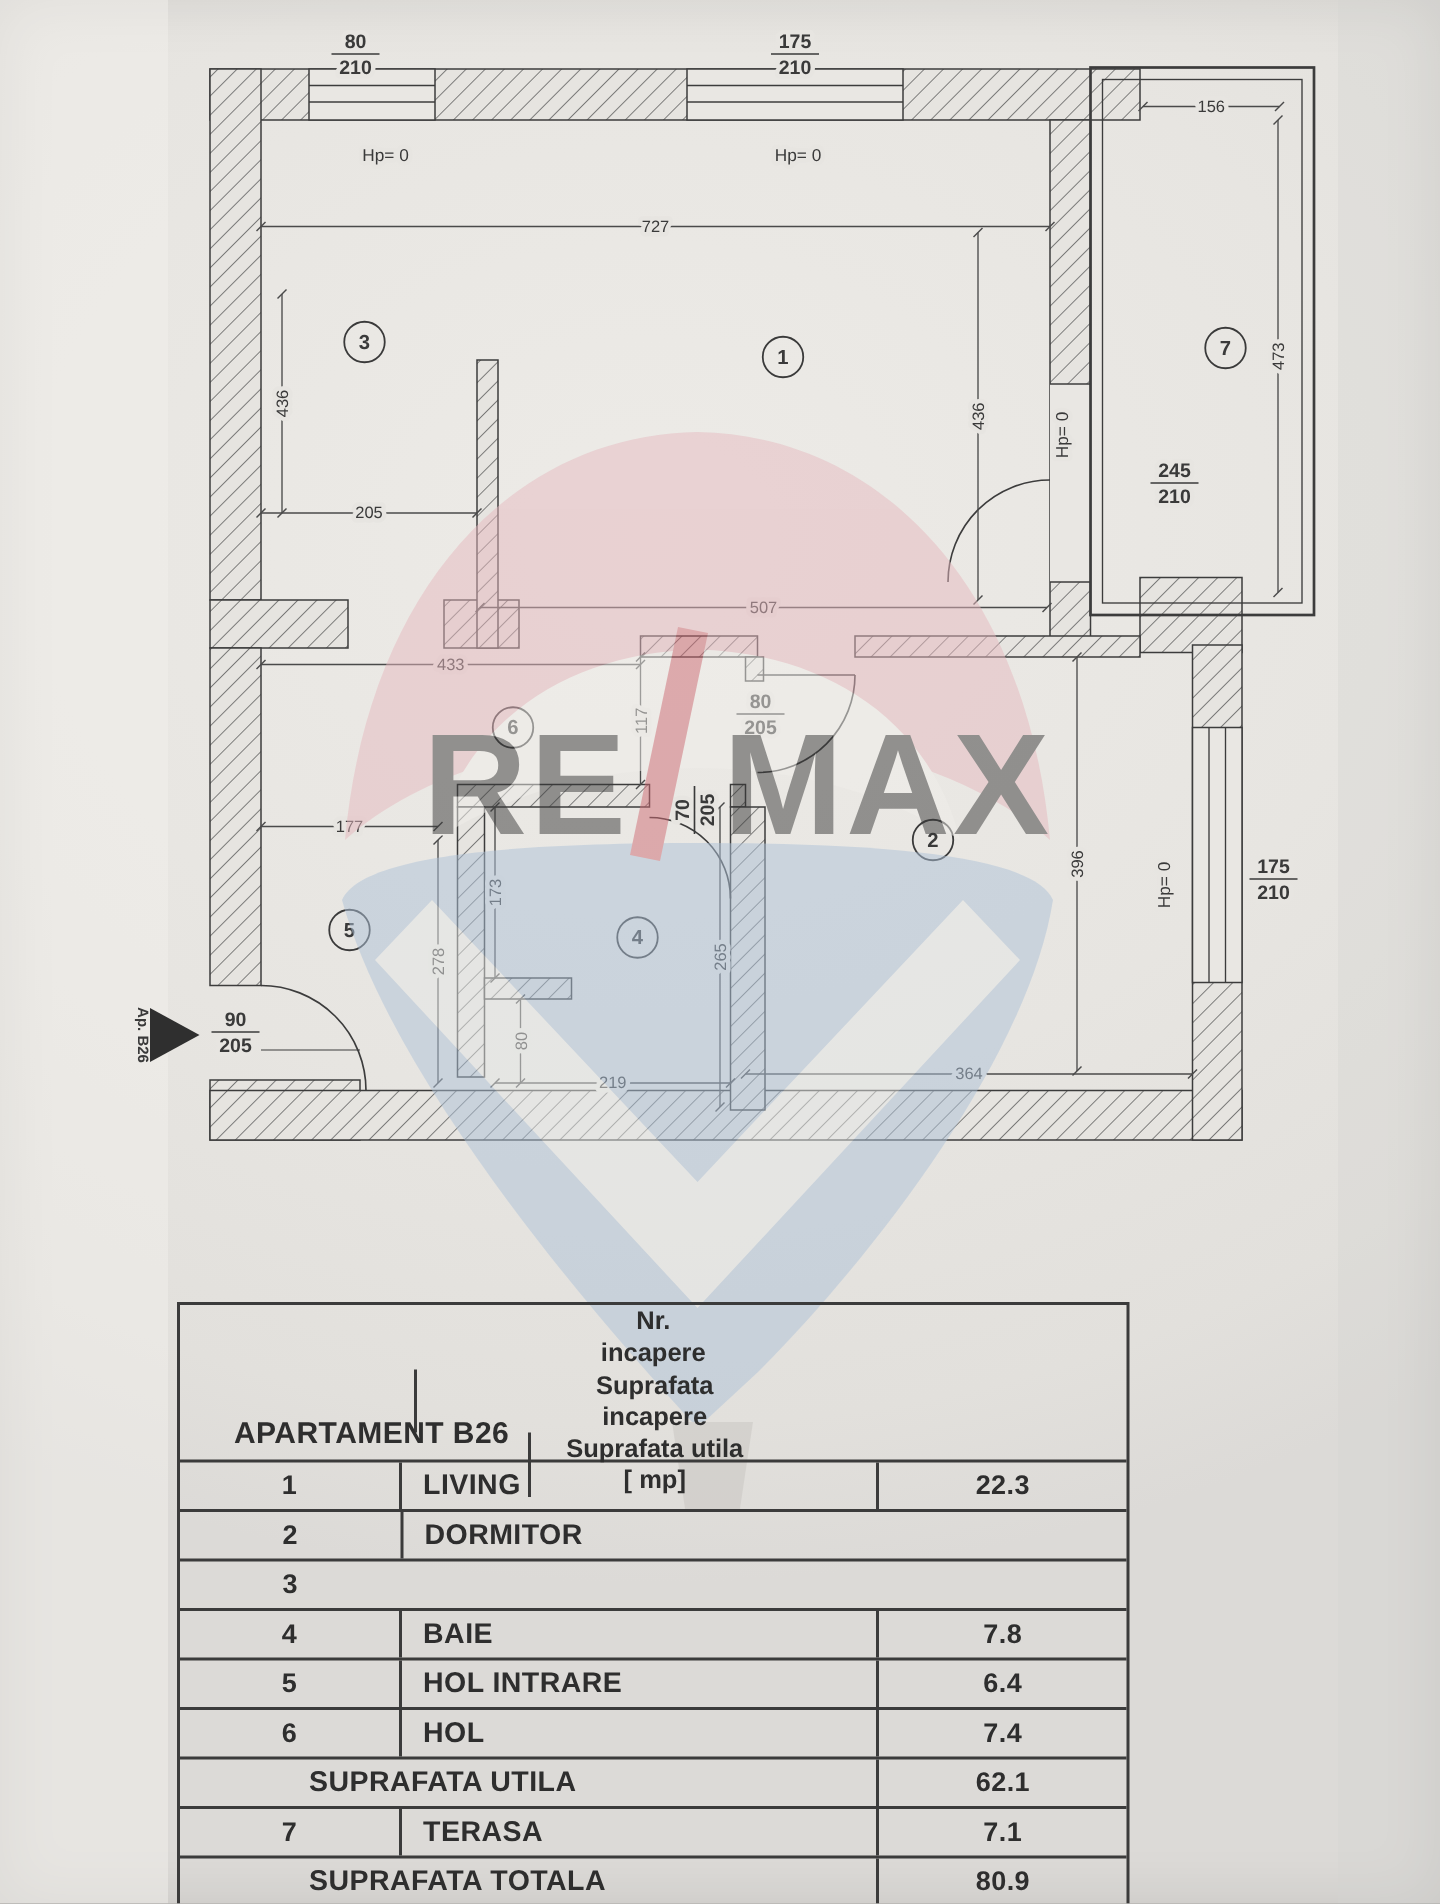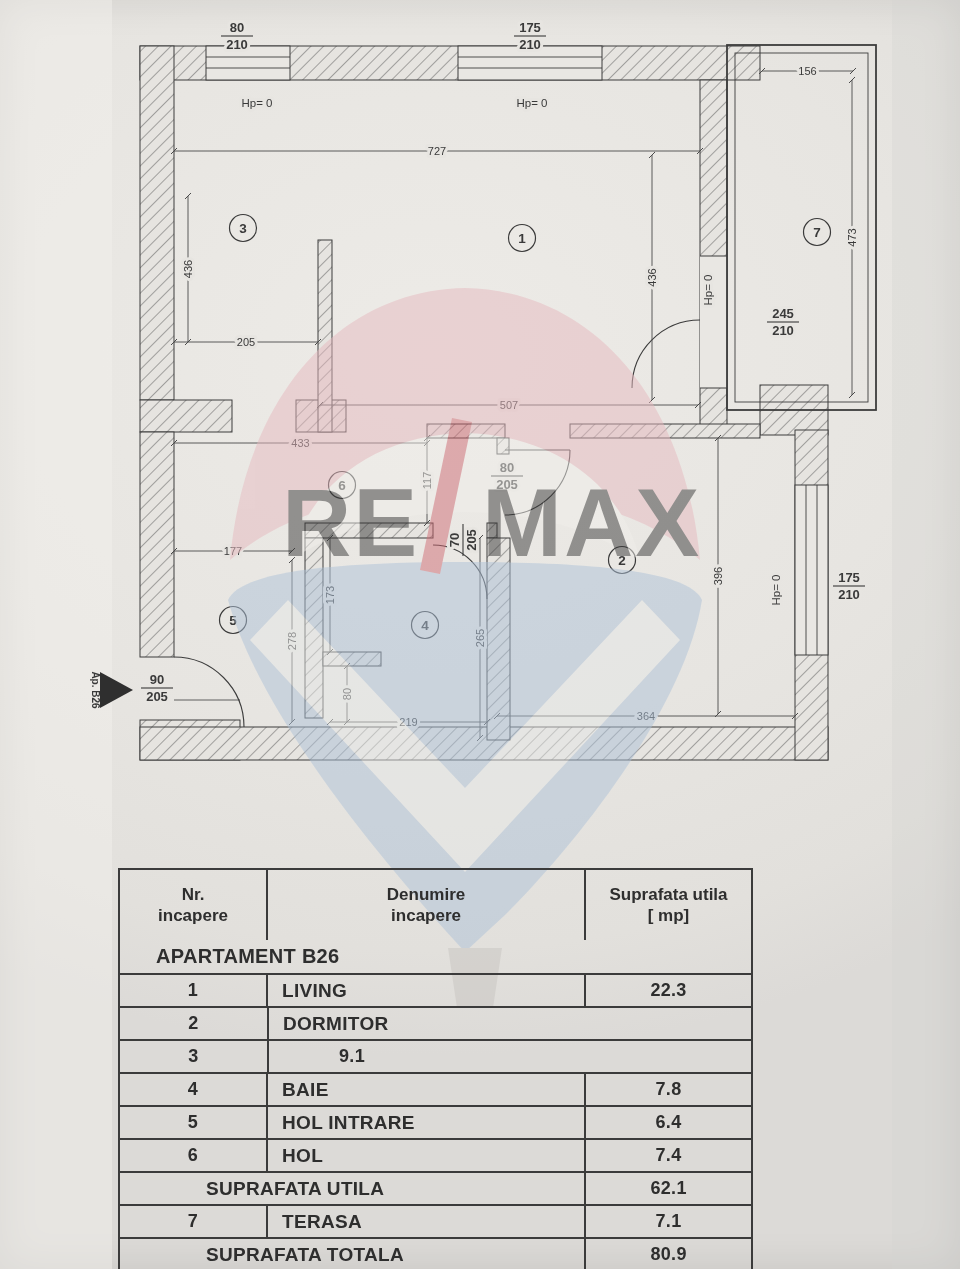--- a/index.html
+++ b/index.html
@@ -15,21 +15,21 @@
   .halo{paint-order:stroke;stroke:#e7e5e1;stroke-width:6px;stroke-linejoin:round;}
 
   
   .areas-table{
     position:absolute;left:118px;top:868px;width:635px;
     border:2px solid #3b3b3b;box-sizing:border-box;
     color:#2e2e2e;background:transparent;z-index:5;
   }
   .t-row{display:flex;border-top:2px solid #3b3b3b;box-sizing:border-box;align-items:center;}
   .t-row:first-child{border-top:none;}
-  .t-head{height:70px;}
+  .t-head{height:70px;flex-direction:column;}
   .t-body{height:33px;}
   .cell{box-sizing:border-box;height:100%;display:flex;align-items:center;}
   .c1{width:147px;justify-content:center;}
   .c2{width:320px;border-left:2px solid #3b3b3b;padding-left:14px;}
   .c3{width:168px;border-left:2px solid #3b3b3b;justify-content:center;}
   .t-head .cell{justify-content:center;text-align:center;padding-left:0;
     font-size:17px;font-weight:700;white-space:pre-line;line-height:1.25;}
   .t-body{font-size:19px;font-weight:700;letter-spacing:.3px;}
   .span-all{width:633px;padding-left:36px;font-size:20px;}
   .span-two{width:467px;padding-left:86px;}
@@ -276,41 +276,40 @@
         <text id="wm-max" x="482" y="556" fill="#aec2d8">MAX</text>
       </g>
       <polygon id="wm-basket" points="448,948 502,948 493,1008 457,1008" fill="#c8c5c1"></polygon>
     </g>
   </svg>
 
   <div class="areas-table">
     <div class="t-row t-head">
       <div class="cell c1">Nr.
 incapere</div>
-      <div class="cell c2">Denumire
+      <div class="cell c2">Suprafata
 incapere</div>
       <div class="cell c3">Suprafata utila
 [ mp]</div>
     </div>
     <div id="table-body">
         <div class="t-row t-body">
           <div class="cell span-all">APARTAMENT B26</div>
         </div>
         <div class="t-row t-body">
           <div class="cell c1 num">1</div>
           <div class="cell c2">LIVING</div>
           <div class="cell c3 num">22.3</div>
         </div>
         <div class="t-row t-body">
           <div class="cell c1 num">2</div>
           <div class="cell c2">DORMITOR</div>
         </div>
         <div class="t-row t-body">
           <div class="cell c1 num">3</div>
-          <div class="cell c3 num">9.1</div>
         </div>
         <div class="t-row t-body">
           <div class="cell c1 num">4</div>
           <div class="cell c2">BAIE</div>
           <div class="cell c3 num">7.8</div>
         </div>
         <div class="t-row t-body">
           <div class="cell c1 num">5</div>
           <div class="cell c2">HOL INTRARE</div>
           <div class="cell c3 num">6.4</div>

